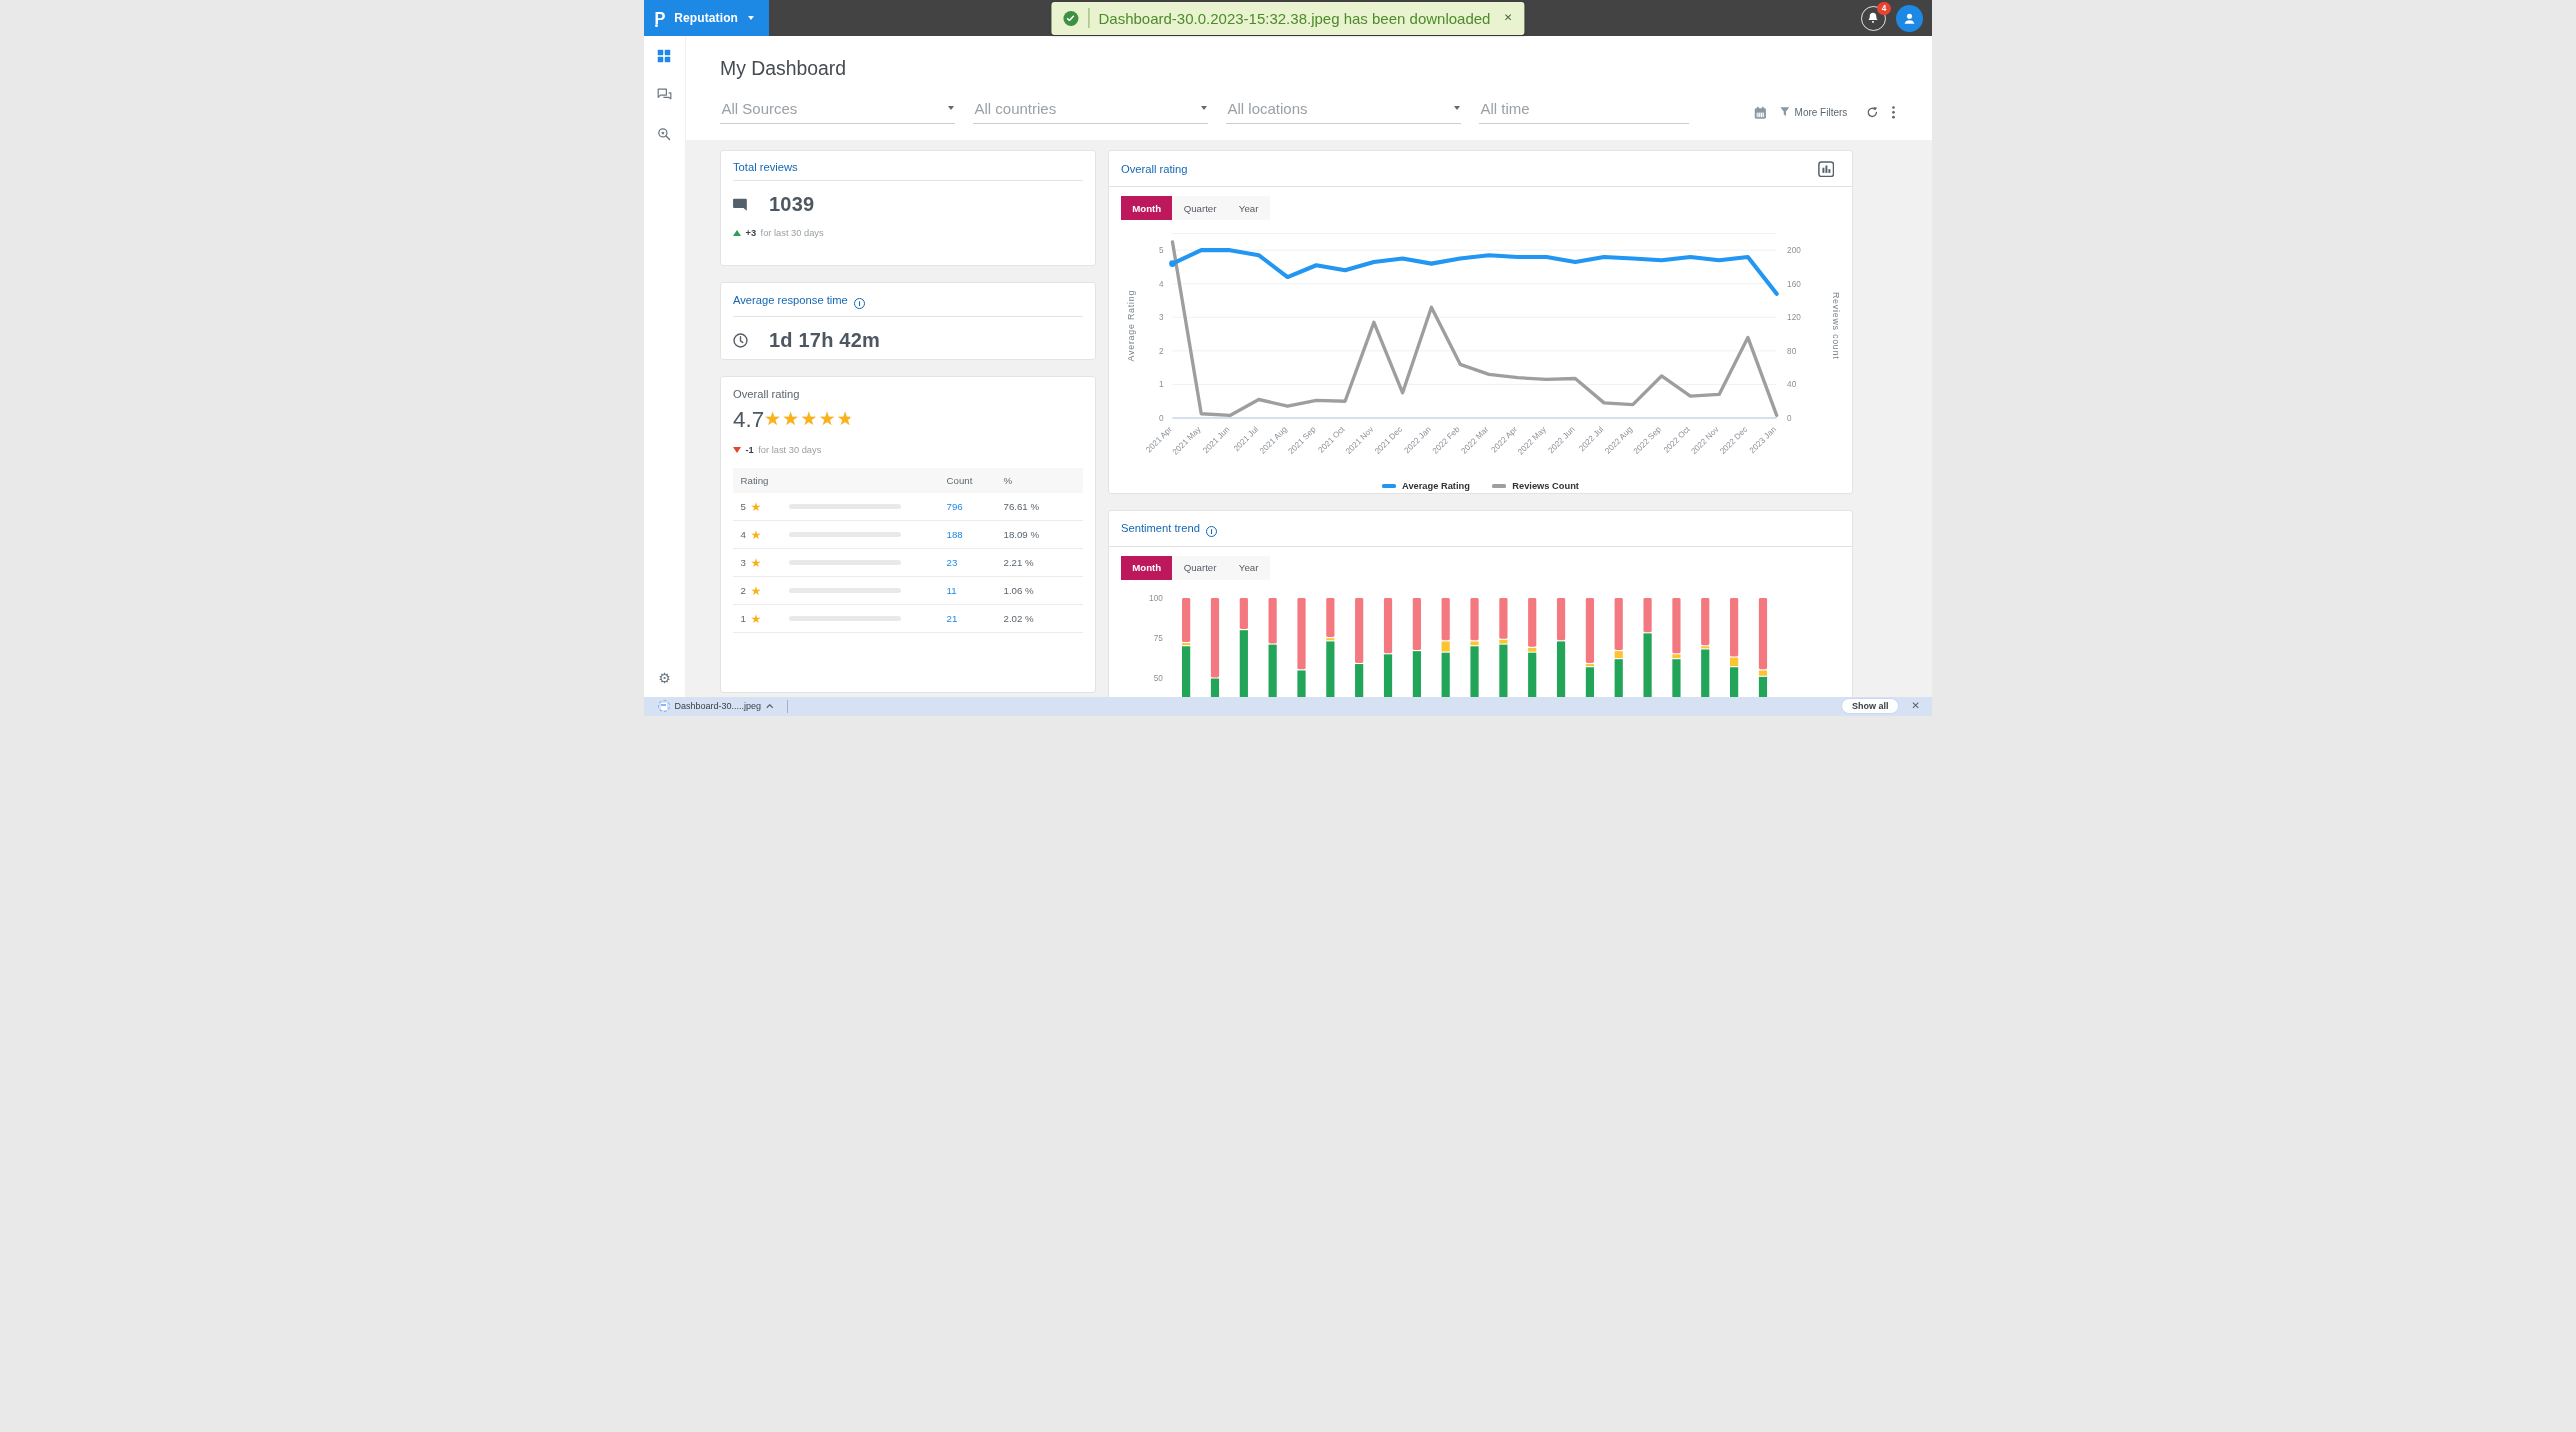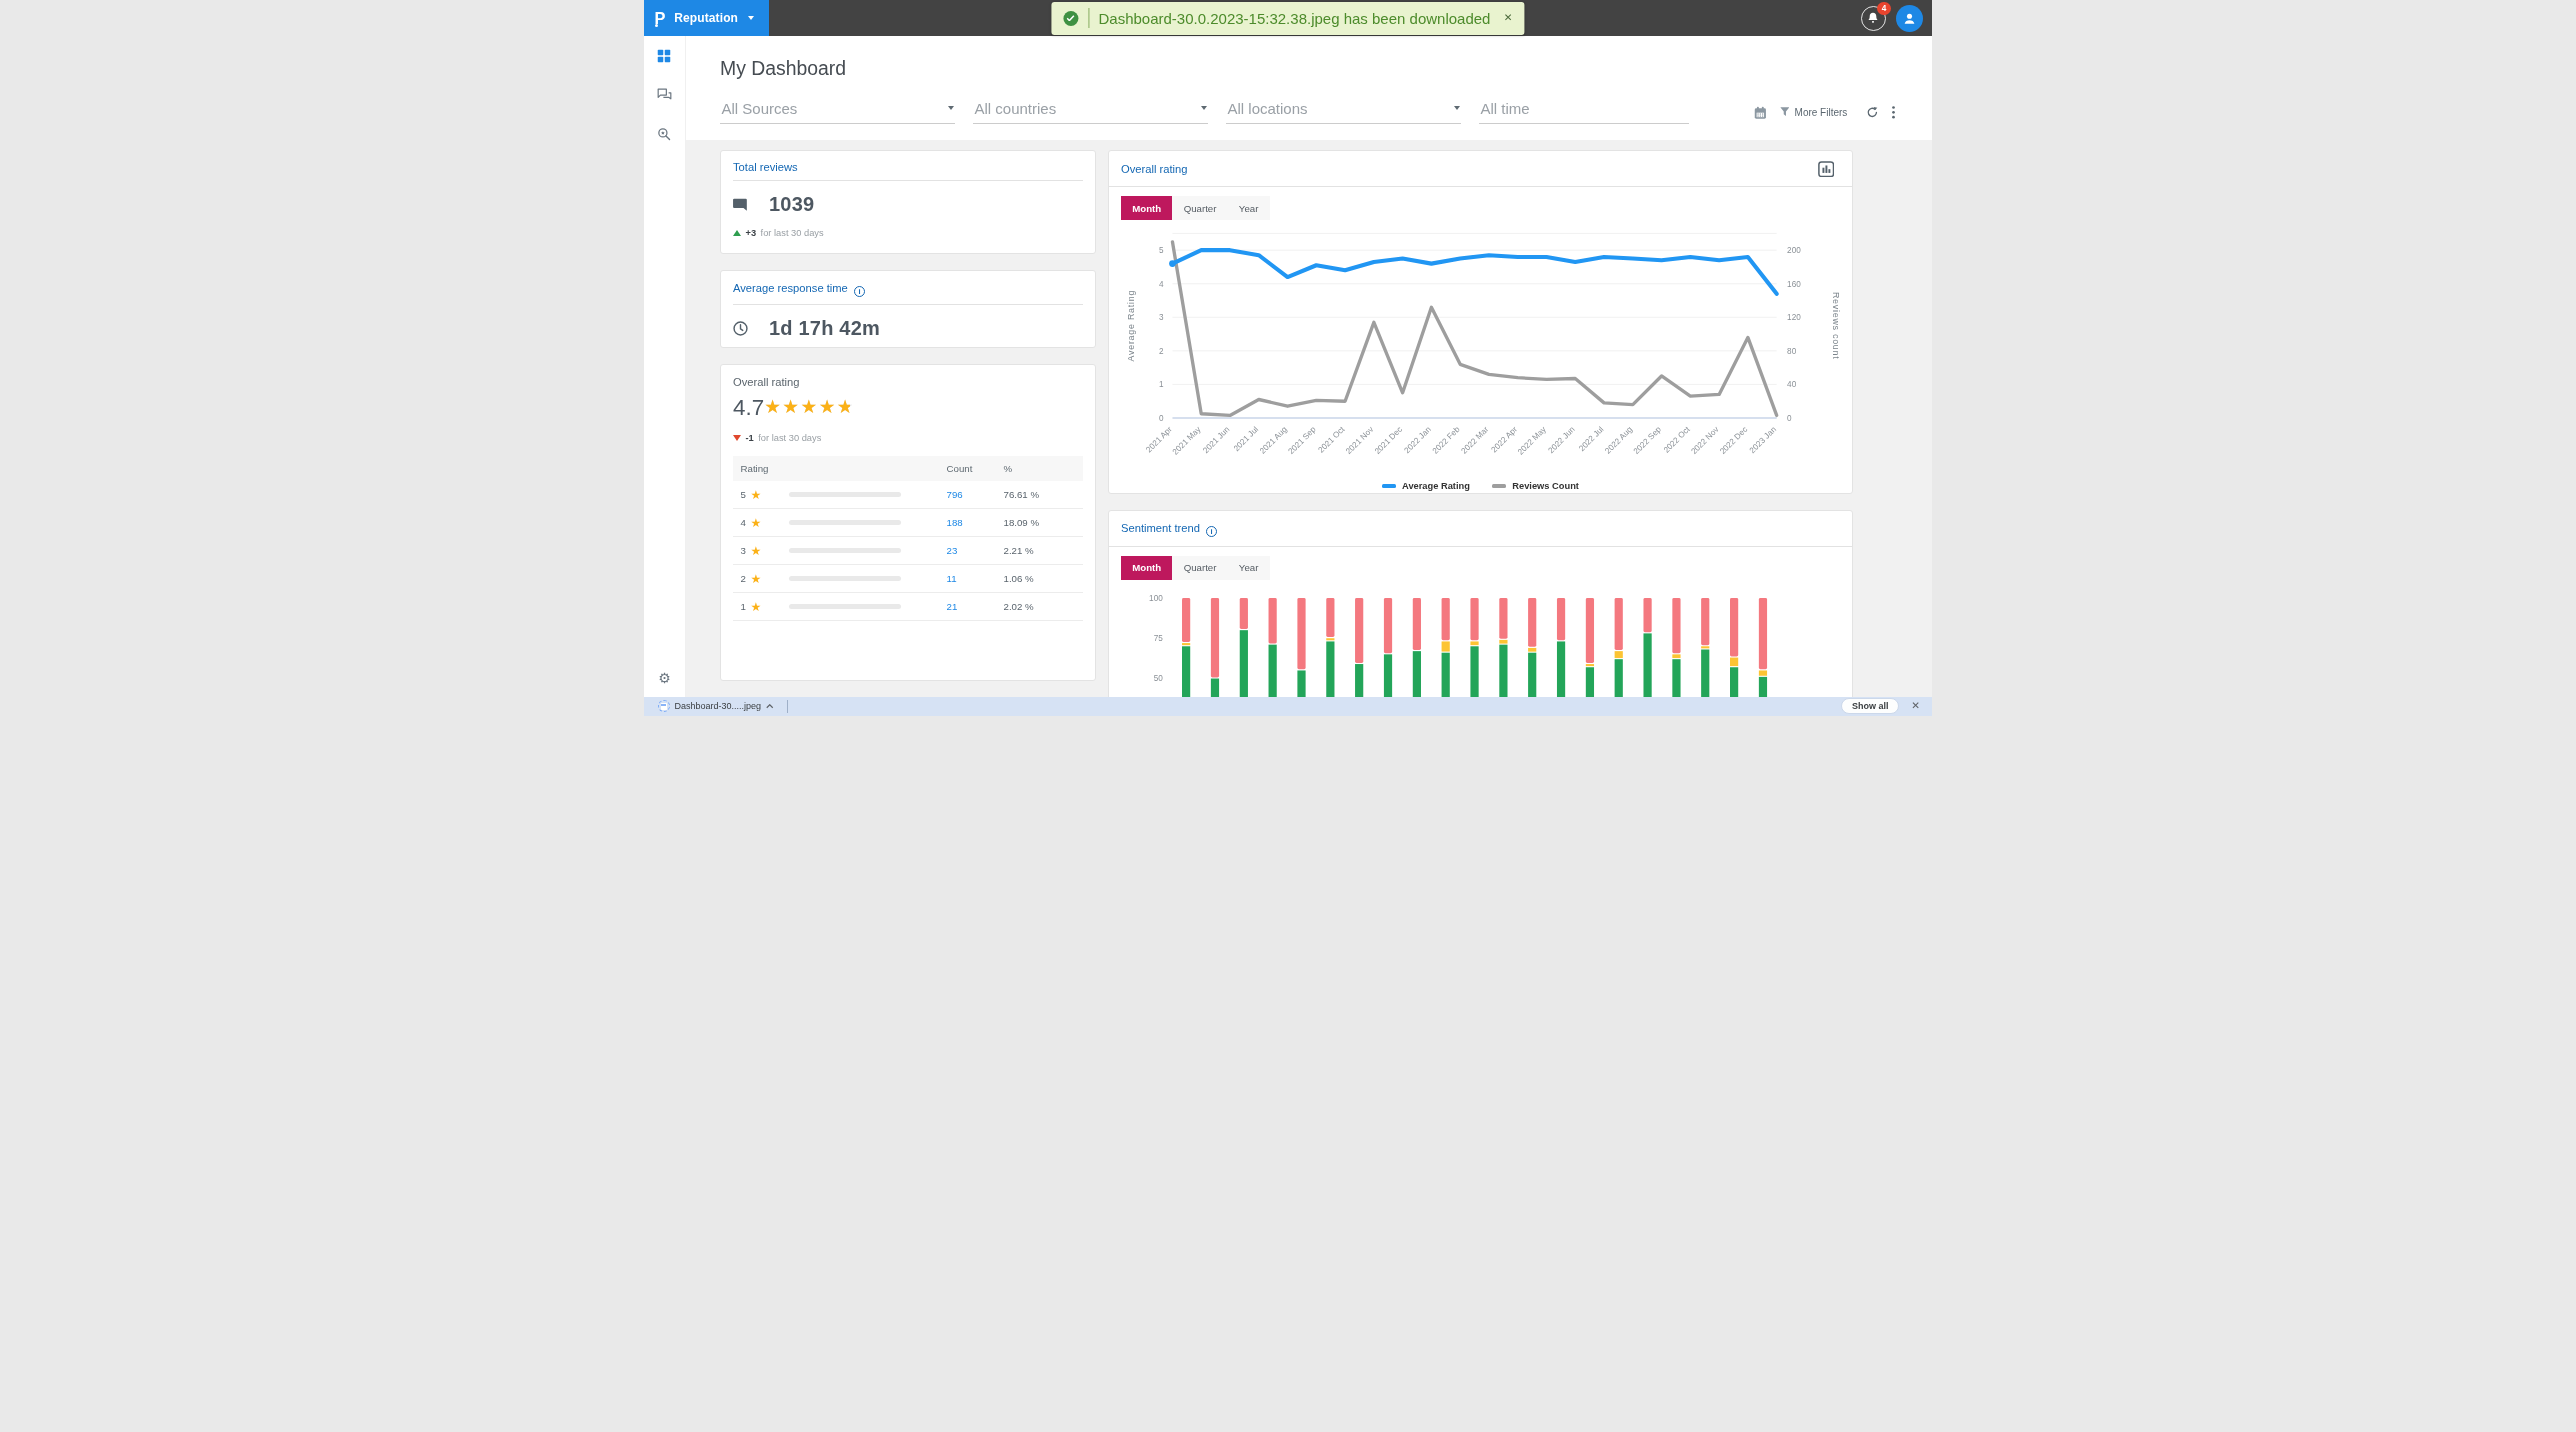--- a/index.html
+++ b/index.html
@@ -221,21 +221,21 @@
               <circle cx="2" cy="15" r="1.8" fill="#5b6770"></circle>
             </svg>
         </span>
       </div>
     </div>
 
     <div class="gray-wrap">
 
       <div class="col-left">
 
-        <div class="card" style="height:104px;">
+        <div class="card" style="height:116px;">
           <div class="card-pad" style="padding-bottom:0;">
             <div class="card-title link">Total reviews</div>
             <div class="divider"></div>
             <div class="big-row">
               <svg width="15" height="13.4" viewBox="0 0 20 18">
                   <path d="M1.5 1h15.5a1.5 1.5 0 0 1 1.5 1.5V17l-4.5-3.5H1.5A1.5 1.5 0 0 1 0 12V2.5A1.5 1.5 0 0 1 1.5 1z" fill="#54606a"></path>
                 </svg>
               <span class="big-num">1039</span>
             </div>
             <div class="delta-row">

